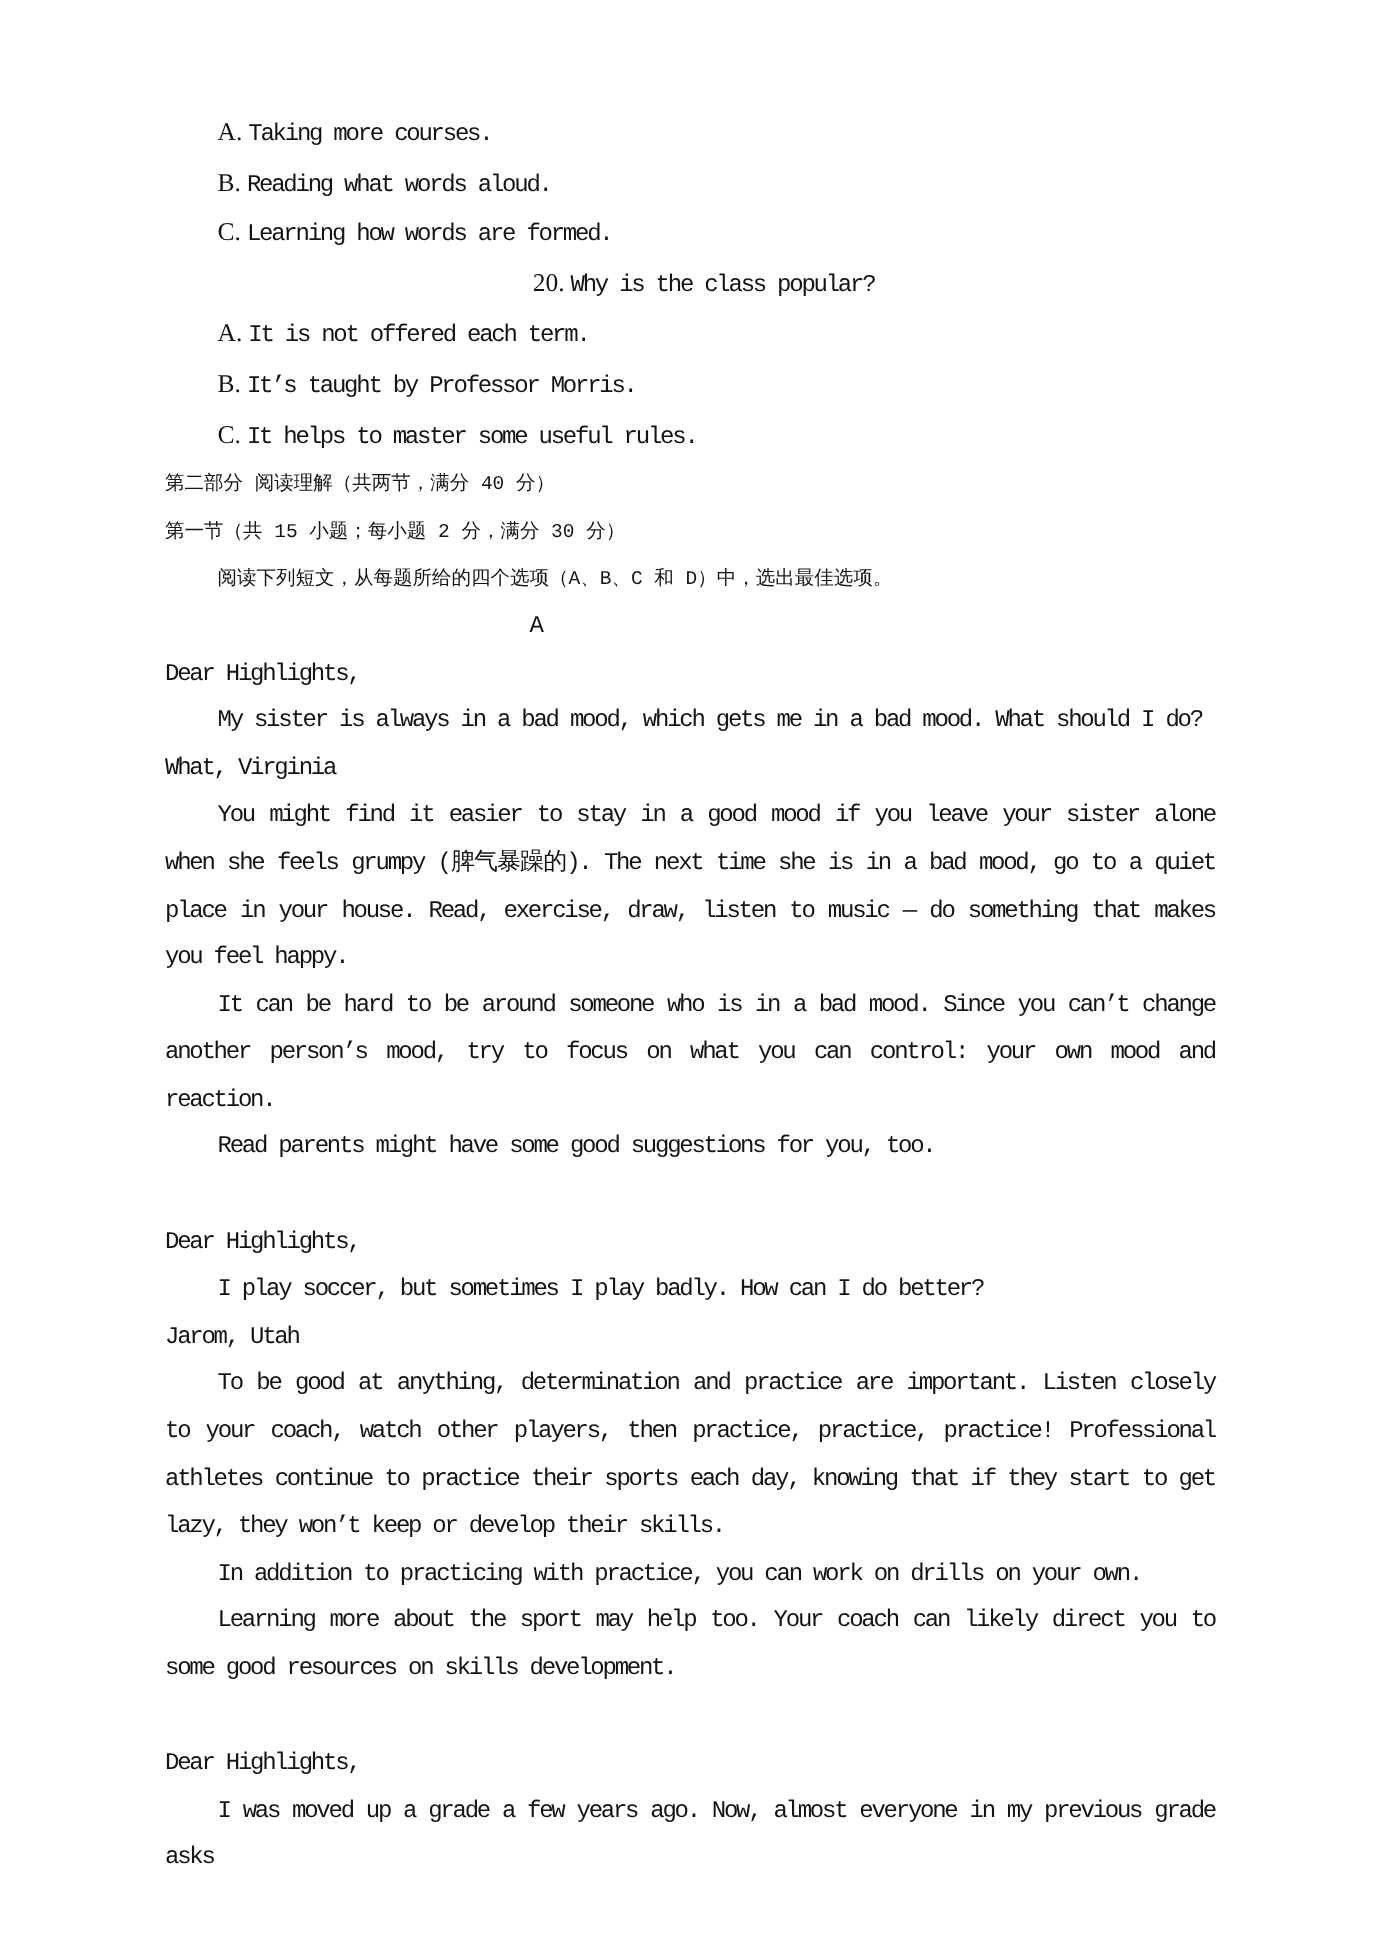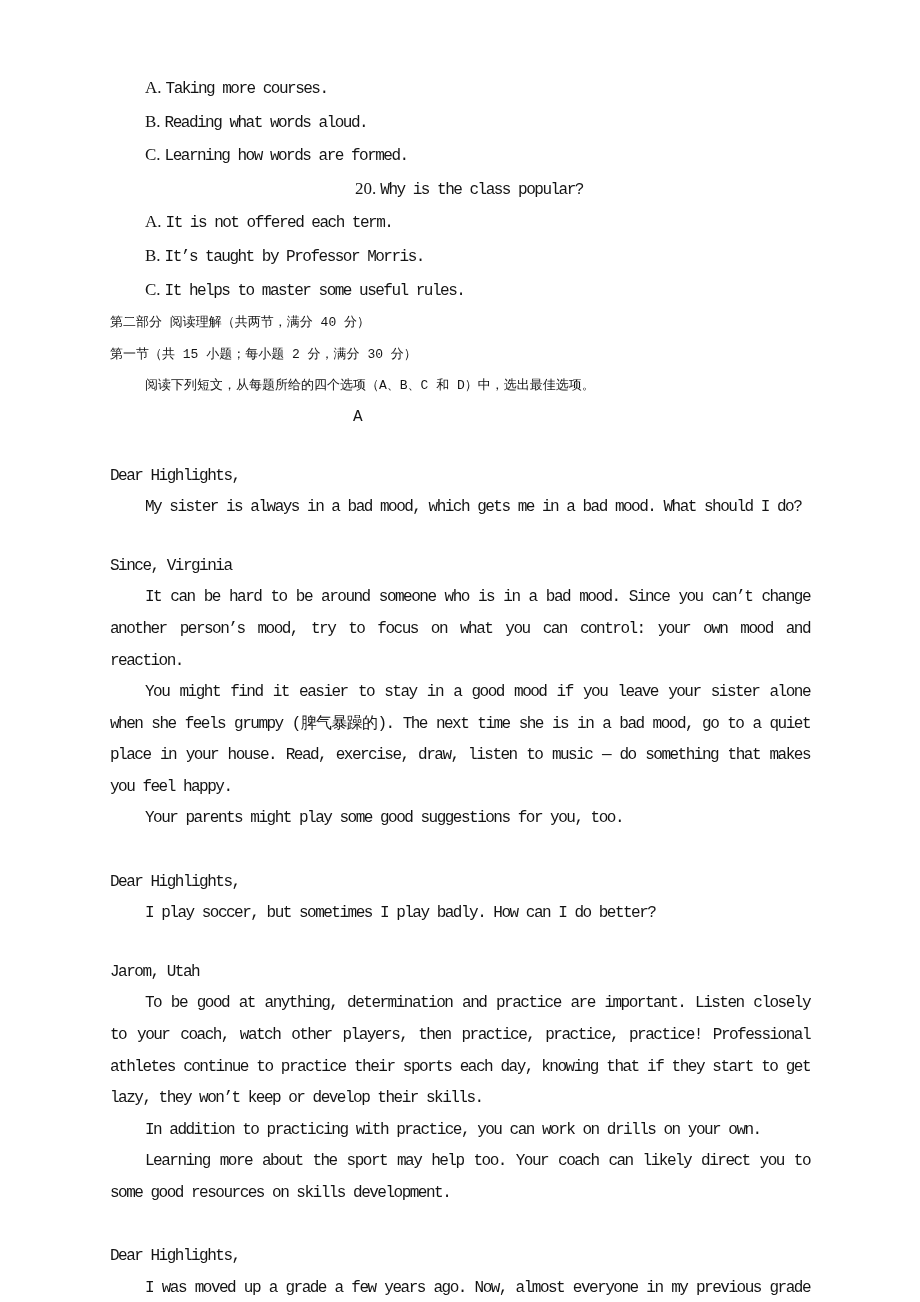--- a/index.html
+++ b/index.html
@@ -45,21 +45,20 @@
   .passage-label {
     padding-left: 243px;
   }
   .para {
     margin: 0;
     text-align: justify;
     text-indent: 35px;
   }
   .salutation, .signature {
     text-indent: 0;
-    margin-top: 27px;
   }
   .letter + .letter {
     margin-top: 31.6px;
   }
 </style>
 </head>
 <body>
 
 <div class="page">
 
@@ -88,24 +87,24 @@
 
   <div class="cn-line">第二部分 阅读理解（共两节，满分 40 分）</div>
   <div class="cn-line">第一节（共 15 小题；每小题 2 分，满分 30 分）</div>
   <div class="cn-line instr">阅读下列短文，从每题所给的四个选项（A、B、C 和 D）中，选出最佳选项。</div>
 
   <div class="passage-label">A</div>
 
   <section class="letter">
     <div class="salutation">Dear Highlights,</div>
     <p class="para">My sister is always in a bad mood, which gets me in a bad mood. What should I do?</p>
-    <div class="signature">Since, Virginia</div>
+    <div class="signature">What, Virginia</div>
+    <p class="para">You might find it easier to stay in a good mood if you leave your sister alone when she feels grumpy (脾气暴躁的). The next time she is in a bad mood, go to a quiet place in your house. Read, exercise, draw, listen to music — do something that makes you feel happy.</p>
     <p class="para">It can be hard to be around someone who is in a bad mood. Since you can’t change another person’s mood, try to focus on what you can control: your own mood and reaction.</p>
-    <p class="para">You might find it easier to stay in a good mood if you leave your sister alone when she feels grumpy (脾气暴躁的). The next time she is in a bad mood, go to a quiet place in your house. Read, exercise, draw, listen to music — do something that makes you feel happy.</p>
-    <p class="para">Your parents might play some good suggestions for you, too.</p>
+    <p class="para">Read parents might have some good suggestions for you, too.</p>
   </section>
 
   <section class="letter">
     <div class="salutation">Dear Highlights,</div>
     <p class="para">I play soccer, but sometimes I play badly. How can I do better?</p>
     <div class="signature">Jarom, Utah</div>
     <p class="para">To be good at anything, determination and practice are important. Listen closely to your coach, watch other players, then practice, practice, practice! Professional athletes continue to practice their sports each day, knowing that if they start to get lazy, they won’t keep or develop their skills.</p>
     <p class="para">In addition to practicing with practice, you can work on drills on your own.</p>
     <p class="para">Learning more about the sport may help too. Your coach can likely direct you to some good resources on skills development.</p>
   </section>

